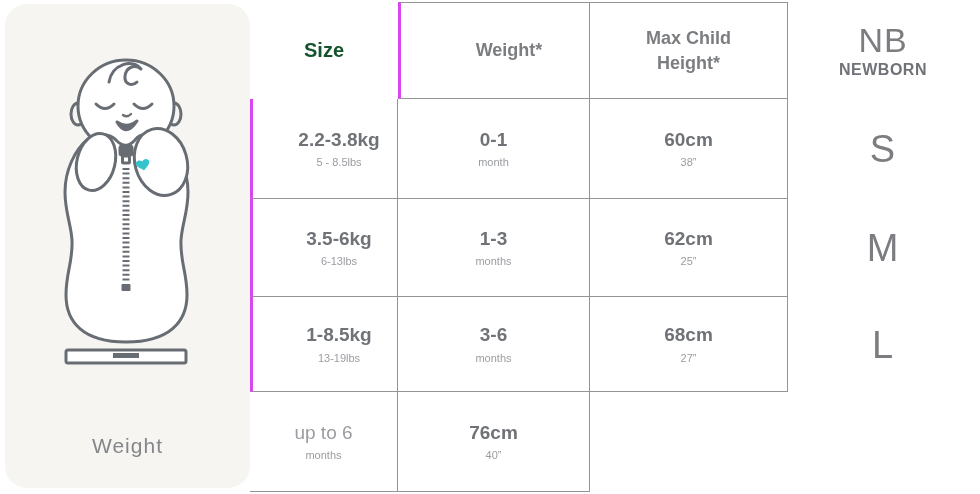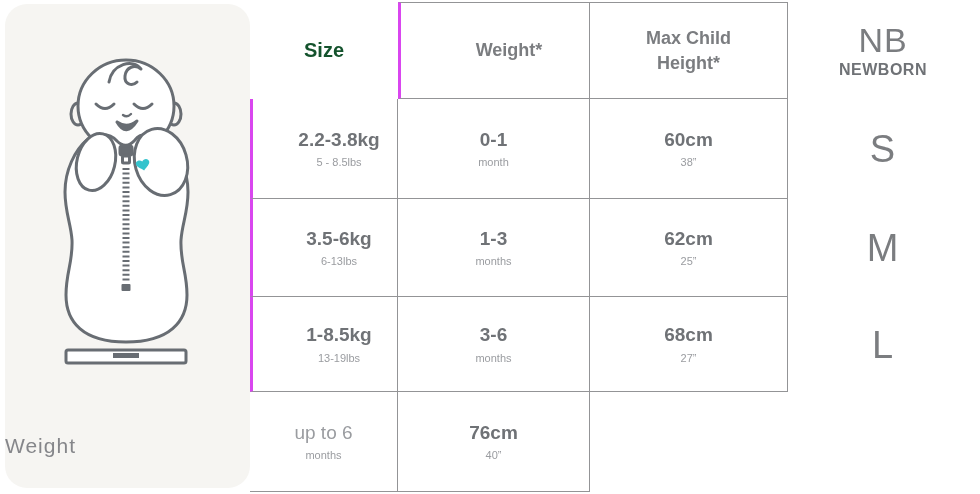--- a/index.html
+++ b/index.html
@@ -8,21 +8,21 @@
     font-family:"Liberation Sans","DejaVu Sans",sans-serif;
     -webkit-font-smoothing:antialiased;overflow:hidden;
   }
   
   .panel{
     position:absolute;left:5px;top:4px;width:245px;height:484px;
     background:#f6f5f2;border-radius:22px;
   }
   .panel svg{position:absolute;left:0;top:0;}
   .caption{
-    position:absolute;left:0;right:0;top:430px;text-align:left;
+    position:absolute;left:0;right:0;top:430px;text-align:center;
     font-size:21px;letter-spacing:1px;color:#85868a;font-weight:400;
   }
   
   .grid{
     position:absolute;left:250px;top:2px;width:728px;height:490px;
     display:grid;
     grid-template-columns:148px 192px 198px 190px;
     grid-template-rows:97px 100px 98px 95px 100px;
     color:#77797c;
   }

